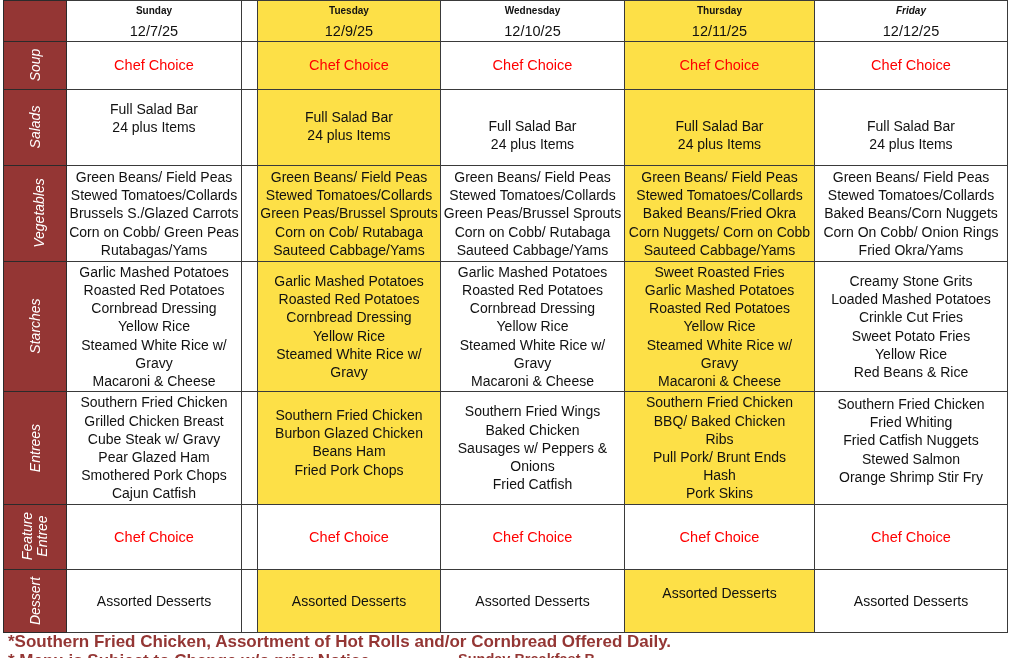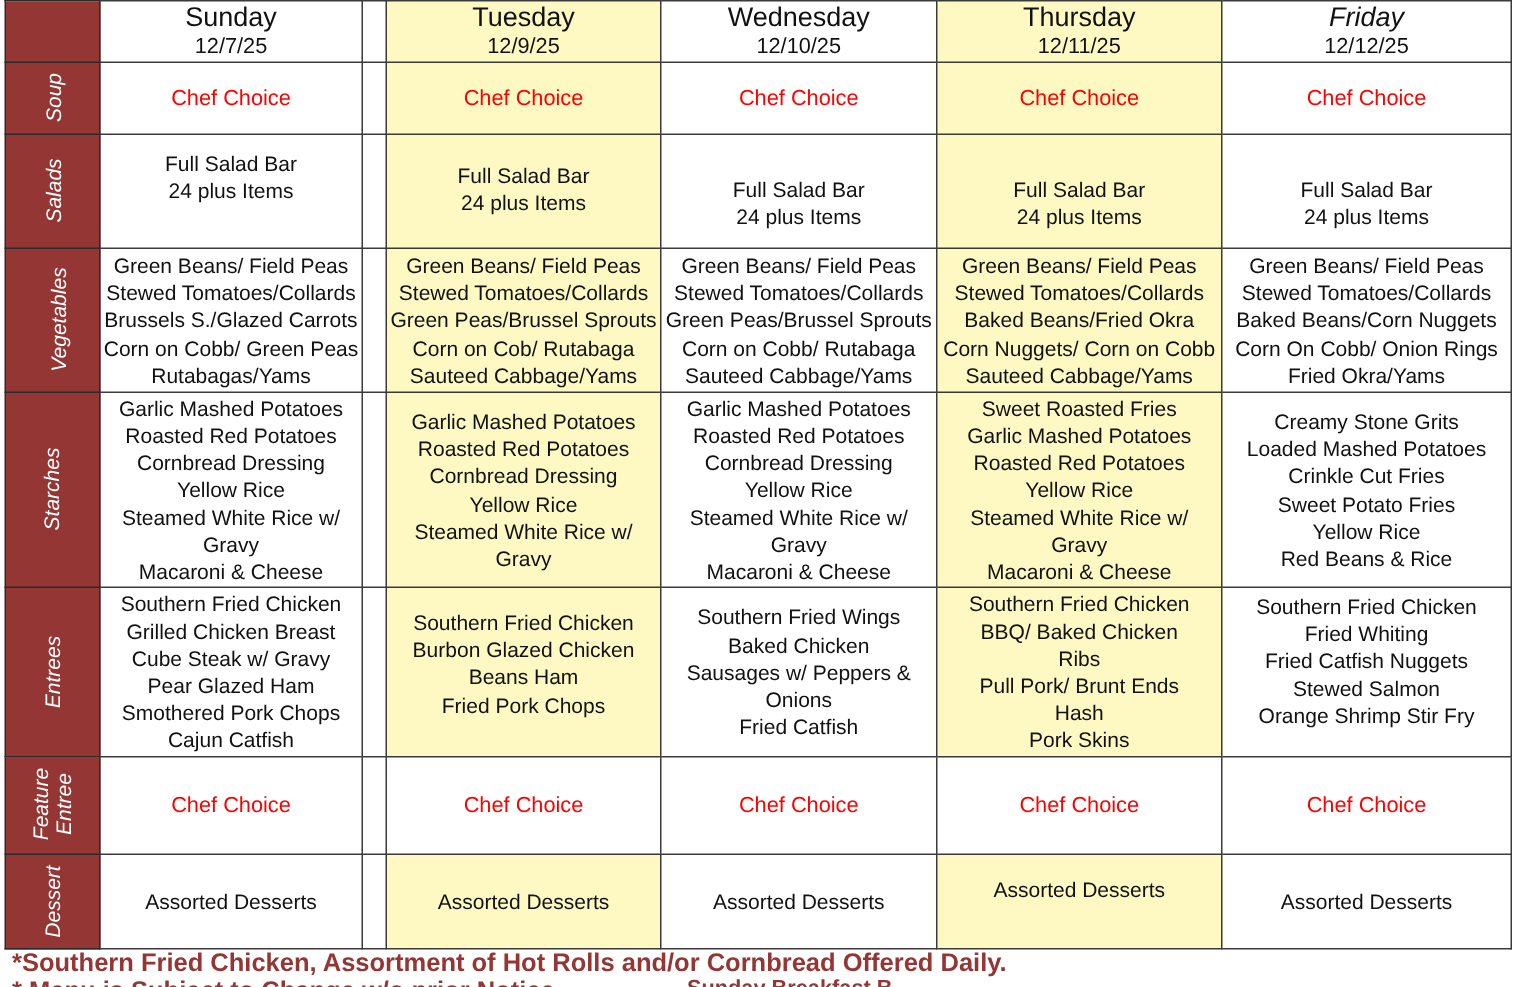--- a/index.html
+++ b/index.html
@@ -4,24 +4,24 @@
 <style>
   html, body { margin: 0; padding: 0; background: #ffffff; }
   body { width: 1010px; height: 658px; overflow: hidden; position: relative;
          font-family: "Liberation Sans", sans-serif; color: #111; }
   .grid { position: absolute; left: 3px; top: 0; width: 1004px; }
   table { border-collapse: collapse; table-layout: fixed; width: 1004px; }
   td { border: 1px solid #3a3a3a; text-align: center; vertical-align: middle;
        padding: 0; font-size: 14px; line-height: 18.2px; }
   td.side { background: #943634; color: #ffffff; width: 63px; border-color: #2b2b2b; }
   td.gap { width: 15px; }
-  td.gray { background: #fef9c3; margin-top: 12px; }
+  td.gray { background: #fde047; margin-top: 12px; }
   .vlabel { display: inline-block; transform: rotate(-90deg); font-style: italic;
             font-size: 14px; white-space: nowrap; line-height: 16px; }
-  .day { font-weight: normal; font-size: 18px; line-height: 20px; }
+  .day { font-weight: bold; font-size: 10px; line-height: 20px; }
   .day.italic { font-style: italic; }
   .date { font-size: 14.5px; line-height: 20px; }
   .chef { color: #ff0000; font-weight: normal; font-size: 14.5px; }
   .item { display: block; }
   .note { position: absolute; left: 8px; font-weight: bold; font-size: 17px; color: #943634; white-space: nowrap; }
 </style>
 </head>
 <body>
 
 <div class="grid">

